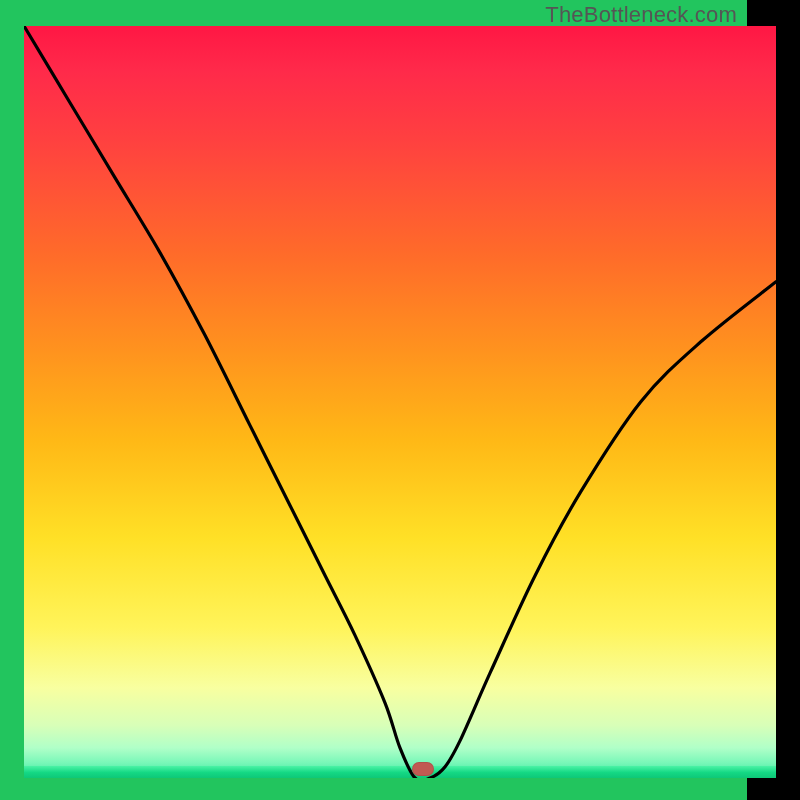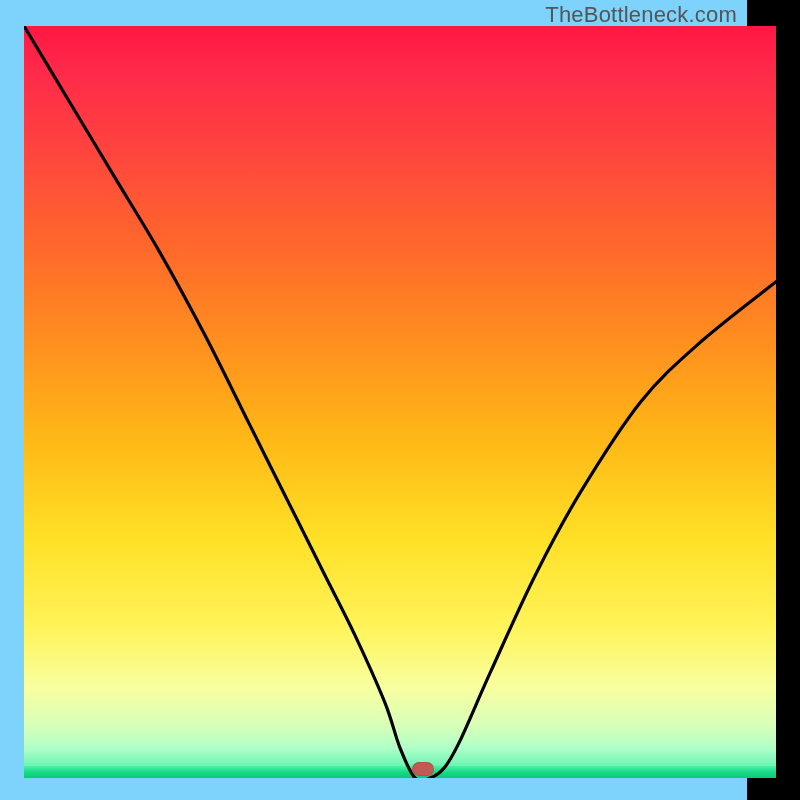--- a/index.html
+++ b/index.html
@@ -8,21 +8,21 @@
     width: 800px;
     height: 800px;
     background: #000;
     font-family: Arial, Helvetica, sans-serif;
     overflow: hidden;
   }
   .frame {
     position: relative;
     width: 747px;
     height: 800px;
-    background: #7dd3fc;
+    background: #22c55e;
   }
   .watermark {
     position: absolute;
     top: 2px;
     right: 10px;
     color: #555;
     font-size: 22px;
     font-weight: 500;
     letter-spacing: 0.2px;
     user-select: none;

